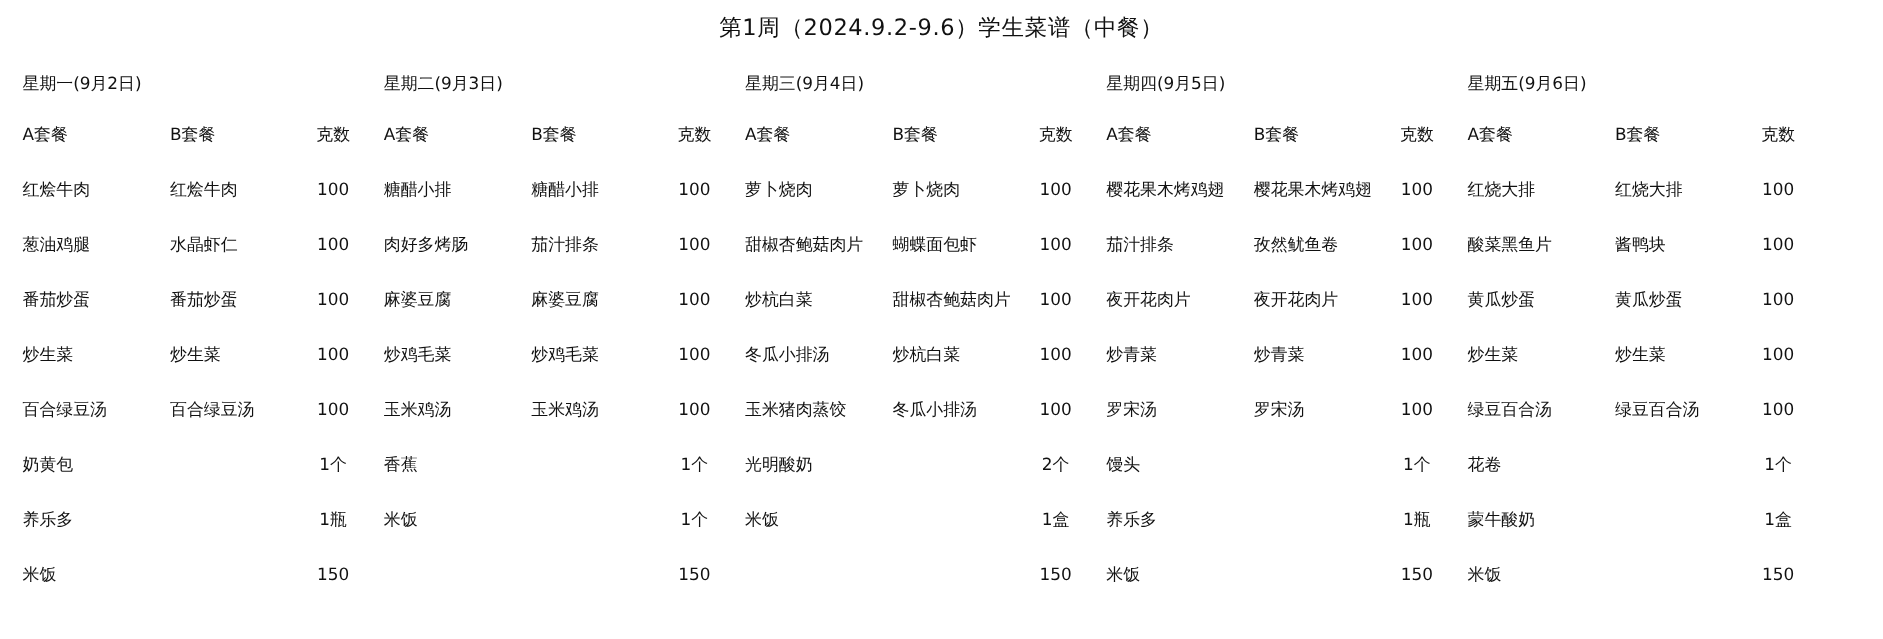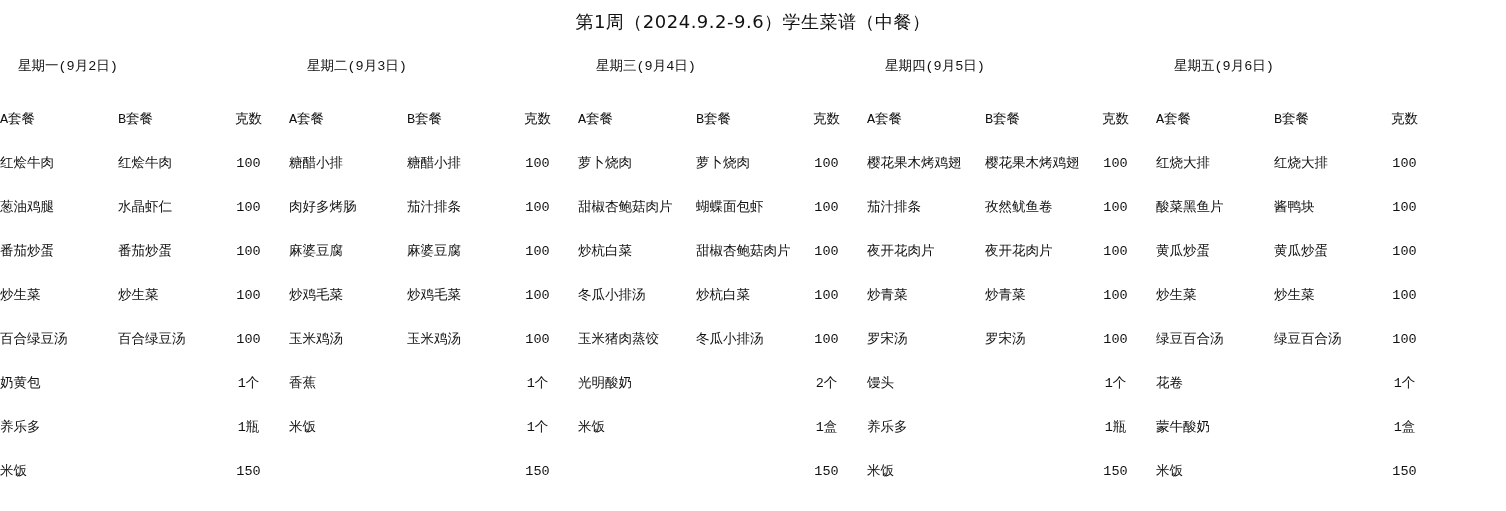--- a/index.html
+++ b/index.html
@@ -28,37 +28,36 @@
     font-size: 18px;
     letter-spacing: 0.5px;
     color: #111;
   }
   .days {
     position: absolute;
     top: 56px;
     left: 0;
     width: 1386px;
     display: flex;
-    font-family: Liberation Mono, monospace;
   }
   .day {
     width: 289px;
     flex: 0 0 289px;
     position: relative;
   }
   .day-header {
     font-size: 13.5px;
     color: #111;
     padding-left: 18px;
     height: 44px;
     line-height: 22px;
   }
   .cols {
     display: flex;
-    margin-top: 12px;
+    padding-left: 18px;
   }
   .col-a {
     width: 118px;
     flex: 0 0 118px;
   }
   .col-b {
     width: 108px;
     flex: 0 0 108px;
   }
   .col-g {

